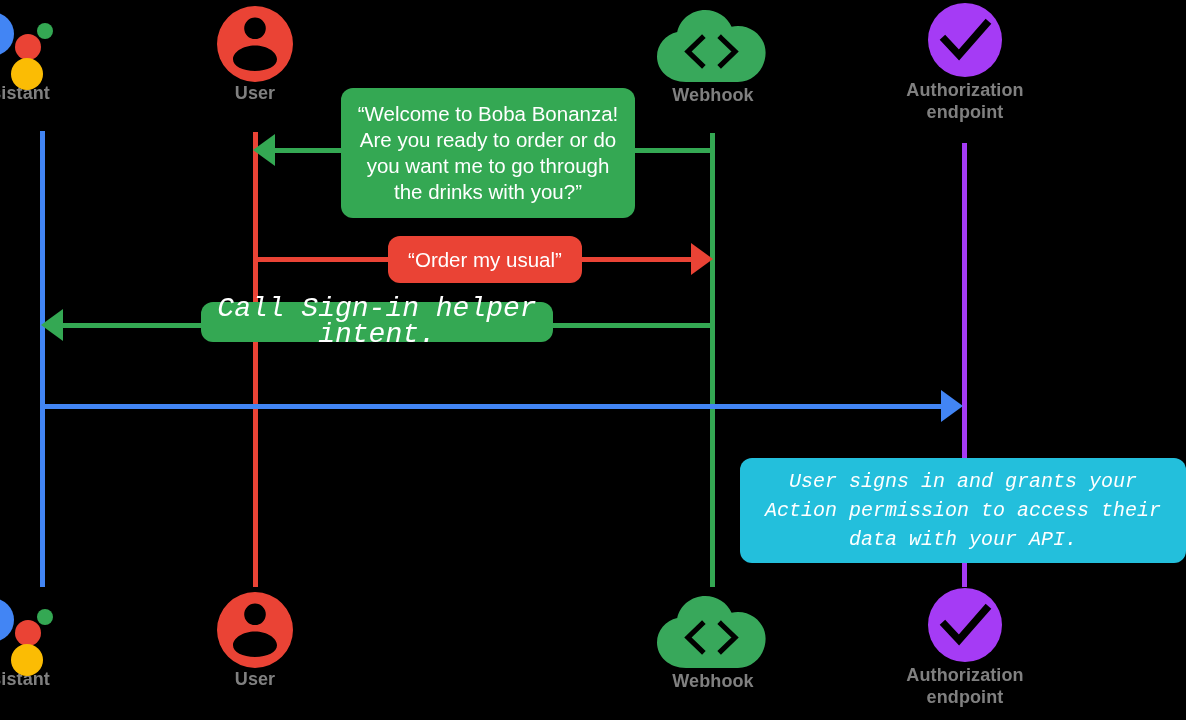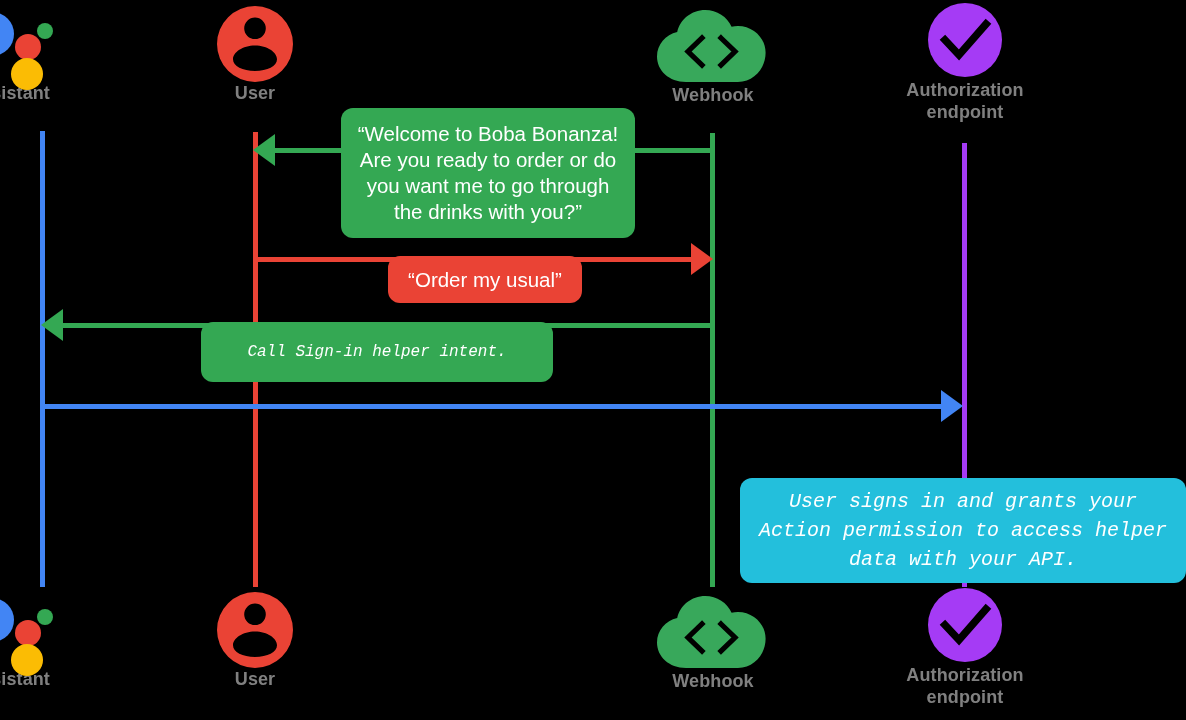--- a/index.html
+++ b/index.html
@@ -106,21 +106,20 @@
   
   .bubble {
     position: absolute;
     border-radius: 12px;
     color: #ffffff;
     display: flex;
     align-items: center;
     justify-content: center;
     text-align: center;
     box-sizing: border-box;
-    margin-top: 20px;
   }
   .bubble .txt { white-space: pre-line; width: 100%; }
   .bubble-sans { font-family: "Liberation Sans", sans-serif; }
   .bubble-mono {
     font-family: "Liberation Mono", "DejaVu Sans Mono", monospace;
     font-style: italic;
   }
 </style>
 </head>
 <body>
@@ -194,32 +193,32 @@
 
   <div class="msg-line" style="left:253px; top:257px; width:440px; background:#EA4335;"></div>
   <div class="arrow-head arrow-right" style="left:691px; top:243px; color:#EA4335;"></div>
   <div class="bubble bubble-sans" style="left:388px; top:236px; width:194px; height:47px; background:#EA4335;
               font-size:20.5px; line-height:26px;">
     <span class="txt">“Order my usual”</span>
   </div>
 
   <div class="msg-line" style="left:60px; top:323px; width:653px; background:#34A853;"></div>
   <div class="arrow-head arrow-left" style="left:41px; top:309px; color:#34A853;"></div>
-  <div class="bubble bubble-mono" style="left:201px; top:302px; width:352px; height:60px; background:#34A853;
-              font-size:16px; line-height:26px;">
+  <div class="bubble bubble-mono" style="left:201px; top:302px; width:352px; height:40px; background:#34A853;
+              font-size:28px; line-height:26px;">
     <span class="txt">Call Sign-in helper intent.</span>
   </div>
 
   <div class="msg-line" style="left:40px; top:404px; width:903px; background:#4285F4;"></div>
   <div class="arrow-head arrow-right" style="left:941px; top:390px; color:#4285F4;"></div>
 
   <div class="bubble bubble-mono" style="left:740px; top:458px; width:446px; height:105px; background:#23BFDC;
               font-size:20px; line-height:29px;">
     <span class="txt">User signs in and grants your
-Action permission to access helper
+Action permission to access their
 data with your API.</span>
   </div>
 
   <div class="actor" style="left:-35px; top:590px;">
     <div class="icon-wrap">
       <div class="assistant-logo">
         <div class="d-blue"></div>
         <div class="d-red"></div>
         <div class="d-green"></div>
         <div class="d-yellow"></div>

